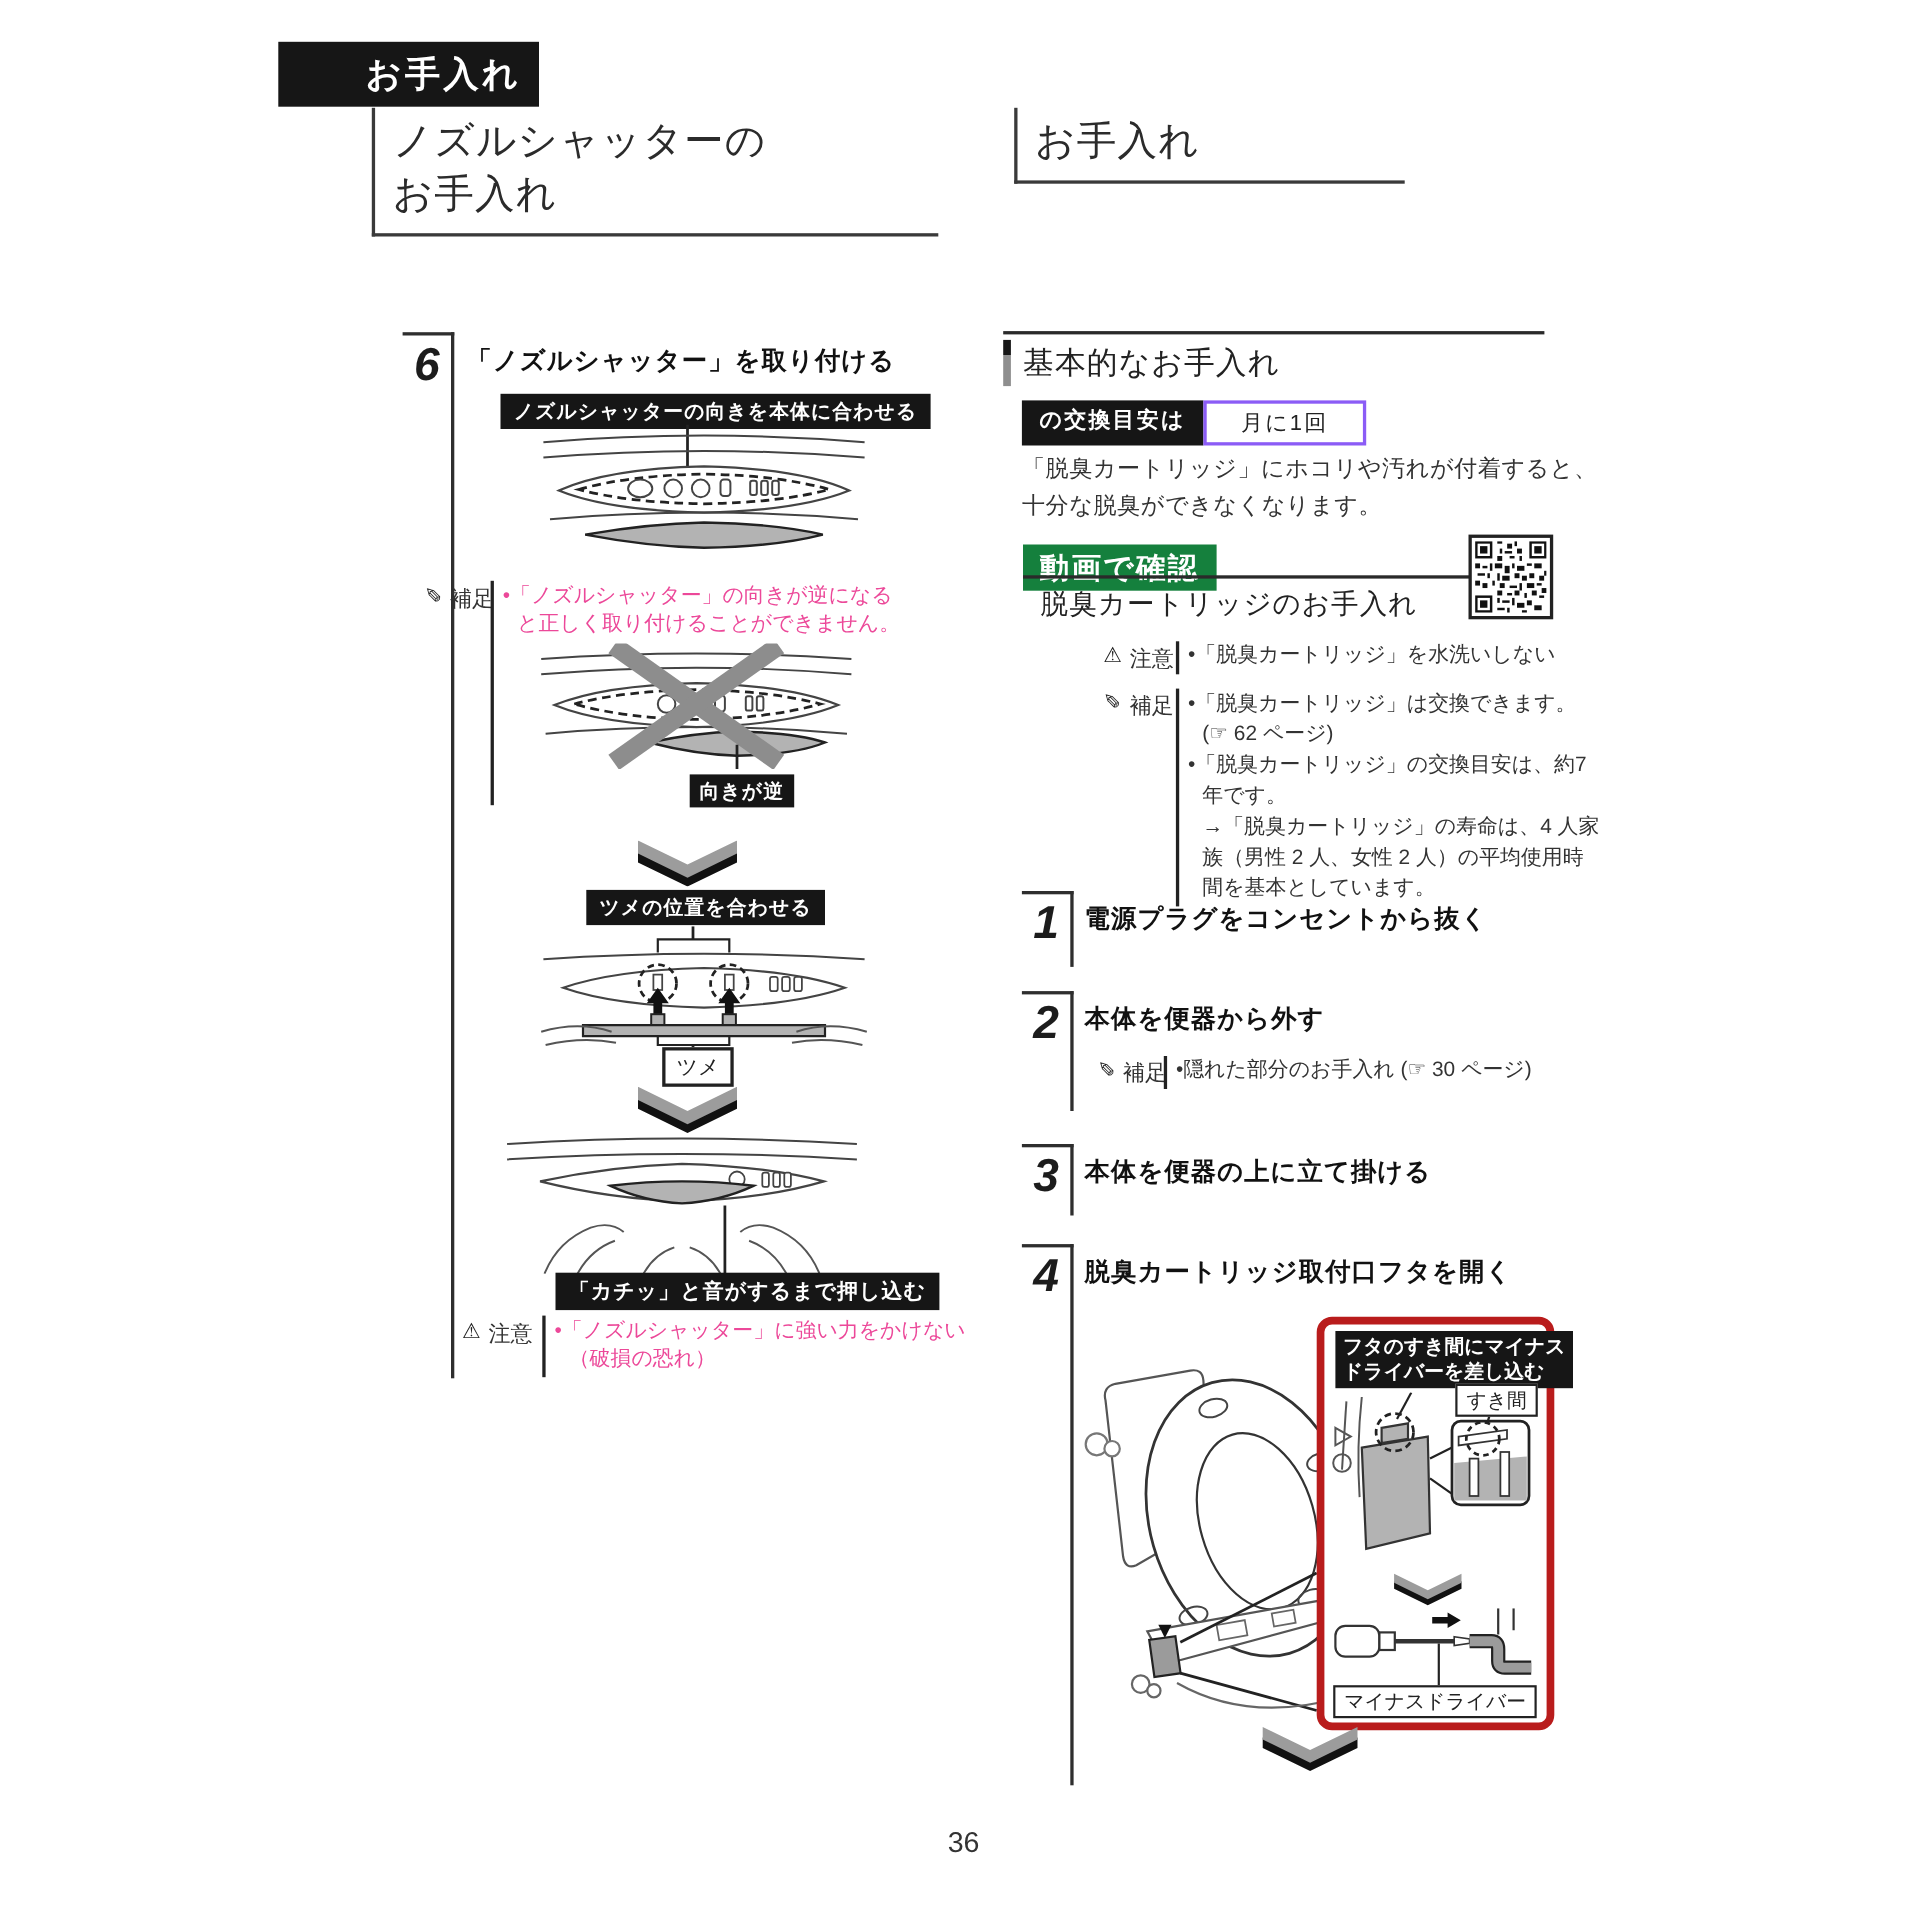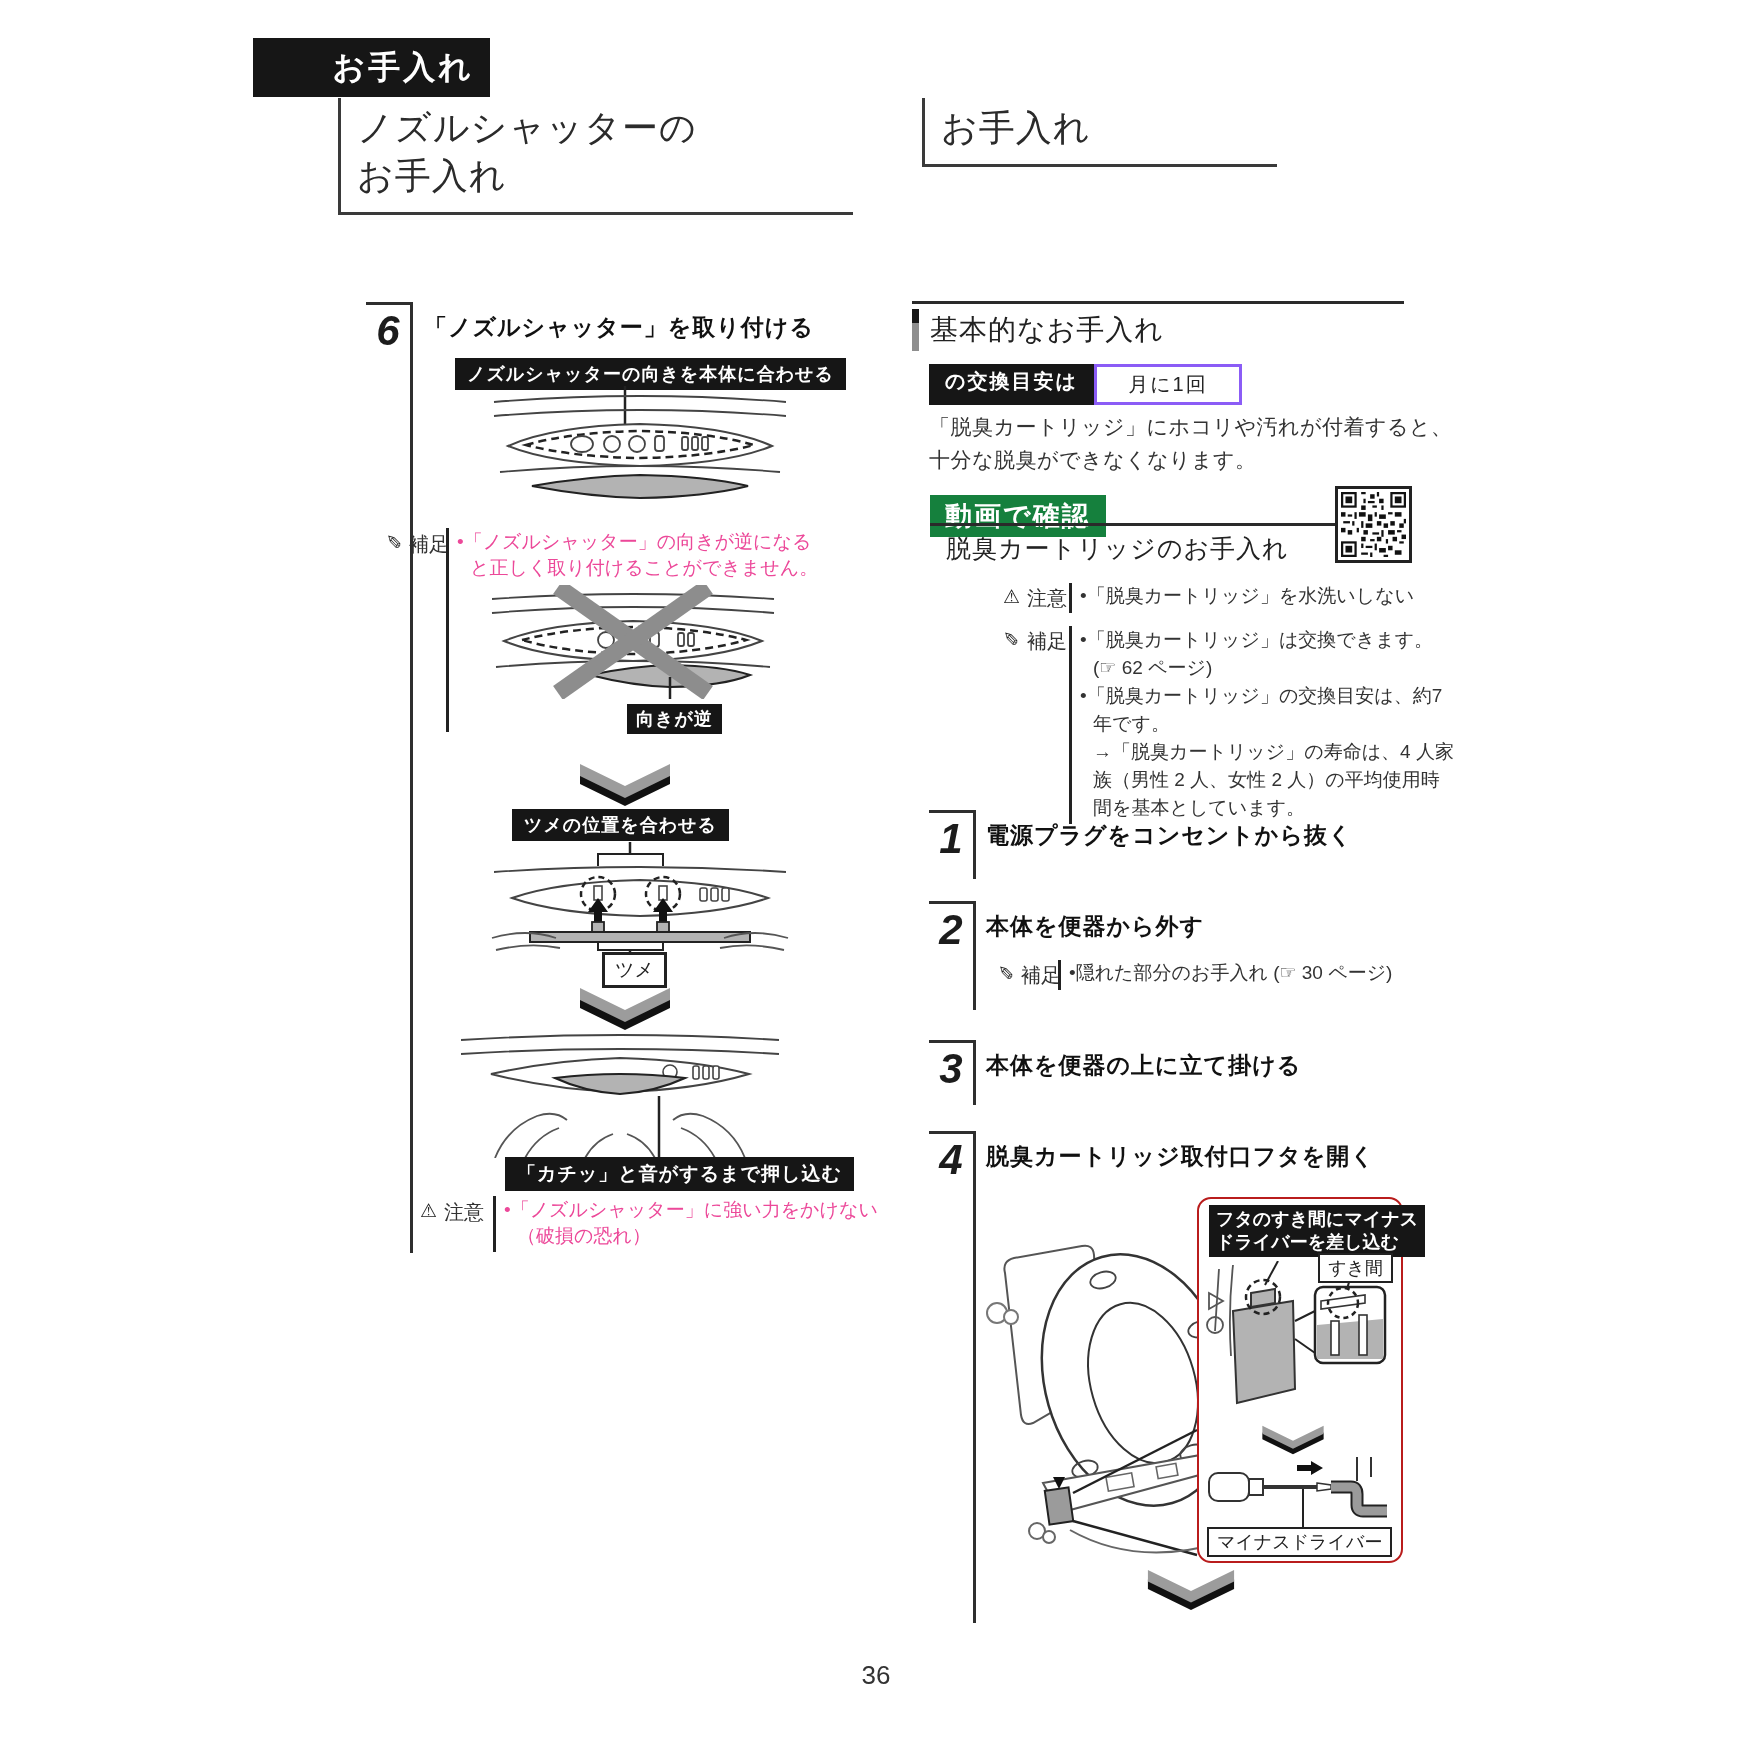--- a/index.html
+++ b/index.html
@@ -30,21 +30,21 @@
   .sectitle{font-size:28px;color:#222;letter-spacing:1px;padding-top:2px;}
   .guide-label{background:#161616;color:#fff;font-weight:bold;font-size:20px;
                padding:4px 16px;display:inline-block;letter-spacing:2px;}
   .guide-value{border:3px solid #8b5cf6;font-size:20px;padding:4px 0;width:142px;
                text-align:center;display:inline-block;letter-spacing:2px;}
   .intro{font-size:21px;line-height:33px;color:#333;letter-spacing:0.5px;white-space:nowrap;}
   .videotab{background:#15803d;color:#fff;font-weight:bold;font-size:27px;
             padding:3px 15px;display:inline-block;letter-spacing:2px;}
   .videotitle{font-size:25px;color:#222;letter-spacing:1px;white-space:nowrap;}
   .rule{background:#2a2a2a;}
-  .panel{position:absolute;border:2px solid #b91c1c;border-radius:14px;background:#fff;}
+  .panel{position:absolute;border:7px solid #b91c1c;border-radius:14px;background:#fff;}
   .pagenum{font-size:26px;color:#333;text-align:center;}
 </style>
 </head>
 <body>
 
 <div class="page">
 
   <div class="abs" style="left:253px;top:38px;width:237px;height:59px;background:#161616;color:#fff;
        font-weight:bold;font-size:32px;line-height:59px;text-align:right;padding-right:16px;box-sizing:border-box;letter-spacing:3px;">お手入れ</div>
 
@@ -105,21 +105,21 @@
     <line x1="220" y1="2" x2="70" y2="108" stroke="#8d8d8d" stroke-width="17"></line>
     <line x1="182" y1="92" x2="182" y2="114" stroke="#222" stroke-width="2.5"></line>
   </svg>
   <div class="abs banner" style="left:627px;top:704px;padding:3px 9px;">向きが逆</div>
 
   <svg class="abs" style="left:578px;top:764px;" width="94" height="42" viewBox="0 0 94 42">
     <polygon fill="#111" points="2,10 47,32 92,10 92,20 47,42 2,20"></polygon>
     <polygon fill="#9c9c9c" points="2,0 47,22 92,0 92,12 47,34 2,12"></polygon>
   </svg>
 
-  <div class="abs banner" style="left:512px;top:809px;">ツメの位置を合わせる</div>
+  <div class="abs banner" style="left:533px;top:809px;">ツメの位置を合わせる</div>
 
   <svg class="abs" style="left:490px;top:842px;" width="300" height="116" viewBox="0 0 300 116">
     <line x1="140" y1="0" x2="140" y2="12" stroke="#222" stroke-width="2.5"></line>
     <polyline points="108,24 108,12 173,12 173,24" fill="none" stroke="#222" stroke-width="2"></polyline>
     <path d="M4,30 Q150,20 296,30" fill="none" stroke="#444" stroke-width="1.8"></path>
     <path d="M22,56 Q68,40 150,38 Q232,40 278,56 Q232,72 150,74 Q68,72 22,56 Z" fill="#fff" stroke="#444" stroke-width="2"></path>
     <rect x="104" y="44" width="8" height="14" fill="#fff" stroke="#444" stroke-width="1.6"></rect>
     <rect x="169" y="44" width="8" height="14" fill="#fff" stroke="#444" stroke-width="1.6"></rect>
     <circle cx="108" cy="52" r="17" fill="none" stroke="#222" stroke-width="2.5" stroke-dasharray="6 4"></circle>
     <circle cx="173" cy="52" r="17" fill="none" stroke="#222" stroke-width="2.5" stroke-dasharray="6 4"></circle>

